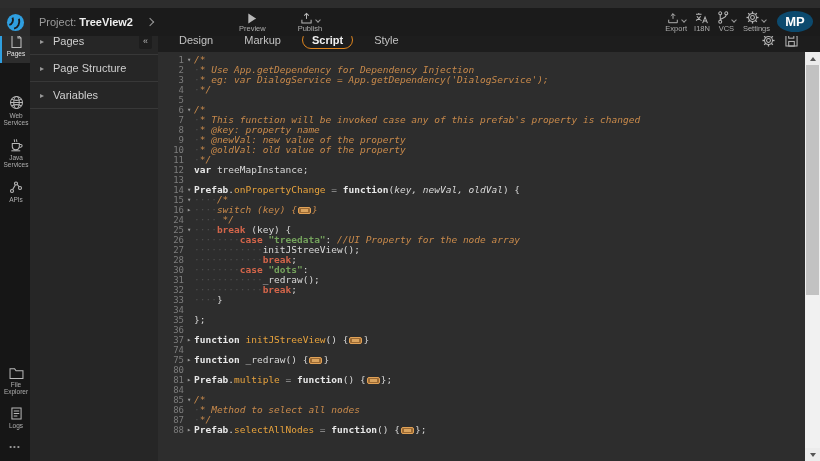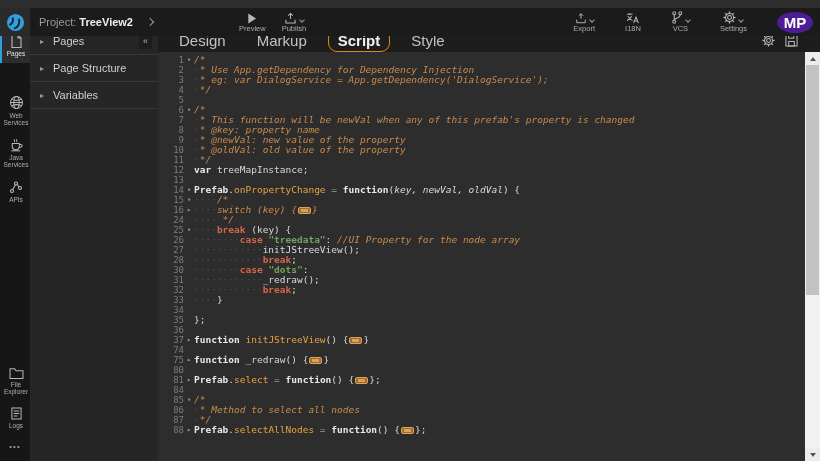--- a/index.html
+++ b/index.html
@@ -17,32 +17,32 @@
                 border-right:1.5px solid #9a9a9a; border-top:1.5px solid #9a9a9a;
                 transform:rotate(45deg); }
   .page-select { margin-left:10px; width:118px; height:20px; background:#242424;
                  border:1px solid #5f5f5f; border-radius:3px;
                  display:flex; align-items:center; }
   .ps-icon { width:24px; height:100%; display:flex; align-items:center; justify-content:center;
              border-right:1px solid #4a4a4a; }
   .ps-label { flex:1; padding-left:8px; font-size:11px; font-weight:bold; color:#f0f0f0; }
   .ps-grid { width:22px; display:flex; align-items:center; justify-content:center; }
 
-  .center-actions { margin-left:86px; display:flex; gap:16px; }
+  .center-actions { margin-left:86px; display:flex; gap:32px; }
   .tb-action { display:flex; flex-direction:column; align-items:center; color:#adadad;
                font-size:7.5px; line-height:9px; cursor:default; }
   .tb-action .ic-row { display:flex; align-items:flex-end; height:13px; }
   .chev { width:4px; height:4px; border-right:1px solid #9a9a9a;
           border-bottom:1px solid #9a9a9a; transform:rotate(45deg);
           margin-left:3px; margin-bottom:2px; }
 
-  .right-actions { margin-left:auto; display:flex; align-items:center; gap:30px;
+  .right-actions { margin-left:auto; display:flex; gap:7px;
                    margin-right:7px; }
-  .avatar { width:36px; height:21px; border-radius:50%; background:#4c1d95;
-            color:#fff; font-size:15px; font-weight:bold; display:flex;
+  .avatar { width:36px; height:21px; border-radius:50%; background:#0c4a6e;
+            color:#fff; font-size:13px; font-weight:bold; display:flex;
             align-items:center; justify-content:center; }
 
   
   .rail { position:absolute; top:28px; left:0; width:30px; bottom:0; background:#161616;
           display:flex; flex-direction:column; align-items:stretch; }
   .rail-item { padding:6px 1px 5px 1px; text-align:center; color:#aeaeae;
                font-size:6.5px; line-height:7.5px; border-left:2px solid transparent; }
   .rail-item svg { display:block; margin:0 auto 2px auto; }
   .rail-item.active { background:#2d2d2d; border-left:2px solid #2f9fe0; color:#e4e4e4; }
   .rail-item.gap { margin-top:26px; }
@@ -56,21 +56,21 @@
   .exp-row { height:27px; display:flex; align-items:center; padding:0 6px 0 10px;
              border-bottom:1px solid #383838; color:#cfcfcf; font-size:11px; }
   .exp-arrow { color:#9a9a9a; font-size:8px; margin-right:9px; }
   .exp-collapse { margin-left:auto; width:13px; height:15px; background:#1d1d1d;
                   border-radius:2px; color:#b5b5b5; font-size:9px; line-height:15px;
                   text-align:center; }
 
   
   .main { position:absolute; top:28px; left:158px; right:0; bottom:0; }
   .tabbar { height:24px; background:#1d1d1d; display:flex; align-items:center; }
-  .tab { margin-left:11px; padding:2px 9px; font-size:15px; color:#c2c2c2;
+  .tab { margin-left:11px; padding:2px 9px; font-size:11px; color:#c2c2c2;
          border:1.5px solid transparent; border-radius:9px; }
   .tab.active { border-color:#e0861d; color:#f0f0f0; font-weight:bold; }
   .tabbar-right { margin-left:auto; display:flex; align-items:center; gap:10px;
                   margin-right:22px; }
 
   
   .editor { position:absolute; top:24px; left:0; right:0; bottom:0; background:#2d2d2d;
             overflow:hidden; font-family:"DejaVu Sans Mono", monospace;
             font-size:9.5px; line-height:10px; padding-top:3px; }
   .line { display:flex; height:10px; white-space:pre; }
@@ -302,21 +302,21 @@
   </div>
 
   <div class="editor">
     <div>
         <div class="line"><span class="ln">1</span><span class="foldcol">▾</span><span class="codetxt"><span class="tk-c">/*</span></span></div>
         <div class="line"><span class="ln">2</span><span class="foldcol"></span><span class="codetxt"><span class="tk-ws">·</span><span class="tk-c">* Use App.getDependency for Dependency Injection</span></span></div>
         <div class="line"><span class="ln">3</span><span class="foldcol"></span><span class="codetxt"><span class="tk-ws">·</span><span class="tk-c">* eg: var DialogService = App.getDependency('DialogService');</span></span></div>
         <div class="line"><span class="ln">4</span><span class="foldcol"></span><span class="codetxt"><span class="tk-ws">·</span><span class="tk-c">*/</span></span></div>
         <div class="line"><span class="ln">5</span><span class="foldcol"></span><span class="codetxt"></span></div>
         <div class="line"><span class="ln">6</span><span class="foldcol">▾</span><span class="codetxt"><span class="tk-c">/*</span></span></div>
-        <div class="line"><span class="ln">7</span><span class="foldcol"></span><span class="codetxt"><span class="tk-ws">·</span><span class="tk-c">* This function will be newVal when any of this prefab's property is changed</span></span></div>
+        <div class="line"><span class="ln">7</span><span class="foldcol"></span><span class="codetxt"><span class="tk-ws">·</span><span class="tk-c">* This function will be invoked case any of this prefab's property is changed</span></span></div>
         <div class="line"><span class="ln">8</span><span class="foldcol"></span><span class="codetxt"><span class="tk-ws">·</span><span class="tk-c">* @key: property name</span></span></div>
         <div class="line"><span class="ln">9</span><span class="foldcol"></span><span class="codetxt"><span class="tk-ws">·</span><span class="tk-c">* @newVal: new value of the property</span></span></div>
         <div class="line"><span class="ln">10</span><span class="foldcol"></span><span class="codetxt"><span class="tk-ws">·</span><span class="tk-c">* @oldVal: old value of the property</span></span></div>
         <div class="line"><span class="ln">11</span><span class="foldcol"></span><span class="codetxt"><span class="tk-ws">·</span><span class="tk-c">*/</span></span></div>
         <div class="line"><span class="ln">12</span><span class="foldcol"></span><span class="codetxt"><span class="tk-kw">var</span><span class="tk-pl"> treeMapInstance;</span></span></div>
         <div class="line"><span class="ln">13</span><span class="foldcol"></span><span class="codetxt"></span></div>
         <div class="line"><span class="ln">14</span><span class="foldcol">▾</span><span class="codetxt"><span class="tk-kw">Prefab</span><span class="tk-pl">.</span><span class="tk-fn">onPropertyChange</span><span class="tk-op"> = </span><span class="tk-kw">function</span><span class="tk-pl">(</span><span class="tk-pm">key, newVal, oldVal</span><span class="tk-pl">) {</span></span></div>
         <div class="line"><span class="ln">15</span><span class="foldcol">▾</span><span class="codetxt"><span class="tk-ws">····</span><span class="tk-c">/*</span></span></div>
         <div class="line"><span class="ln">16</span><span class="foldcol">▸</span><span class="codetxt"><span class="tk-ws">····</span><span class="tk-c">switch (key) {</span><span class="tk-fb"></span><span class="tk-c">}</span></span></div>
         <div class="line"><span class="ln">24</span><span class="foldcol"></span><span class="codetxt"><span class="tk-ws">····</span><span class="tk-c"> */</span></span></div>
@@ -328,21 +328,21 @@
         <div class="line"><span class="ln">31</span><span class="foldcol"></span><span class="codetxt"><span class="tk-ws">············</span><span class="tk-pl">_redraw();</span></span></div>
         <div class="line"><span class="ln">32</span><span class="foldcol"></span><span class="codetxt"><span class="tk-ws">············</span><span class="tk-kw2">break</span><span class="tk-pl">;</span></span></div>
         <div class="line"><span class="ln">33</span><span class="foldcol"></span><span class="codetxt"><span class="tk-ws">····</span><span class="tk-pl">}</span></span></div>
         <div class="line"><span class="ln">34</span><span class="foldcol"></span><span class="codetxt"></span></div>
         <div class="line"><span class="ln">35</span><span class="foldcol"></span><span class="codetxt"><span class="tk-pl">};</span></span></div>
         <div class="line"><span class="ln">36</span><span class="foldcol"></span><span class="codetxt"></span></div>
         <div class="line"><span class="ln">37</span><span class="foldcol">▸</span><span class="codetxt"><span class="tk-kw">function</span><span class="tk-pl"> </span><span class="tk-fn">initJStreeView</span><span class="tk-pl">() {</span><span class="tk-fb"></span><span class="tk-pl">}</span></span></div>
         <div class="line"><span class="ln">74</span><span class="foldcol"></span><span class="codetxt"></span></div>
         <div class="line"><span class="ln">75</span><span class="foldcol">▸</span><span class="codetxt"><span class="tk-kw">function</span><span class="tk-pl"> _redraw() {</span><span class="tk-fb"></span><span class="tk-pl">}</span></span></div>
         <div class="line"><span class="ln">80</span><span class="foldcol"></span><span class="codetxt"></span></div>
-        <div class="line"><span class="ln">81</span><span class="foldcol">▸</span><span class="codetxt"><span class="tk-kw">Prefab</span><span class="tk-pl">.</span><span class="tk-fn">select</span><span class="tk-op"> = </span><span class="tk-kw">function</span><span class="tk-pl">() {</span><span class="tk-fb"></span><span class="tk-pl">};</span></span></div>
+        <div class="line"><span class="ln">81</span><span class="foldcol">▸</span><span class="codetxt"><span class="tk-kw">Prefab</span><span class="tk-pl">.</span><span class="tk-fn">multiple</span><span class="tk-op"> = </span><span class="tk-kw">function</span><span class="tk-pl">() {</span><span class="tk-fb"></span><span class="tk-pl">};</span></span></div>
         <div class="line"><span class="ln">84</span><span class="foldcol"></span><span class="codetxt"></span></div>
         <div class="line"><span class="ln">85</span><span class="foldcol">▾</span><span class="codetxt"><span class="tk-c">/*</span></span></div>
         <div class="line"><span class="ln">86</span><span class="foldcol"></span><span class="codetxt"><span class="tk-ws">·</span><span class="tk-c">* Method to select all nodes</span></span></div>
         <div class="line"><span class="ln">87</span><span class="foldcol"></span><span class="codetxt"><span class="tk-ws">·</span><span class="tk-c">*/</span></span></div>
         <div class="line"><span class="ln">88</span><span class="foldcol">▸</span><span class="codetxt"><span class="tk-kw">Prefab</span><span class="tk-pl">.</span><span class="tk-fn">selectAllNodes</span><span class="tk-op"> = </span><span class="tk-kw">function</span><span class="tk-pl">() {</span><span class="tk-fb"></span><span class="tk-pl">};</span></span></div>
       </div>
     <div class="scrollbar">
       <div class="sb-btn sb-up">
           <div class="tri-up"></div>
         </div>

